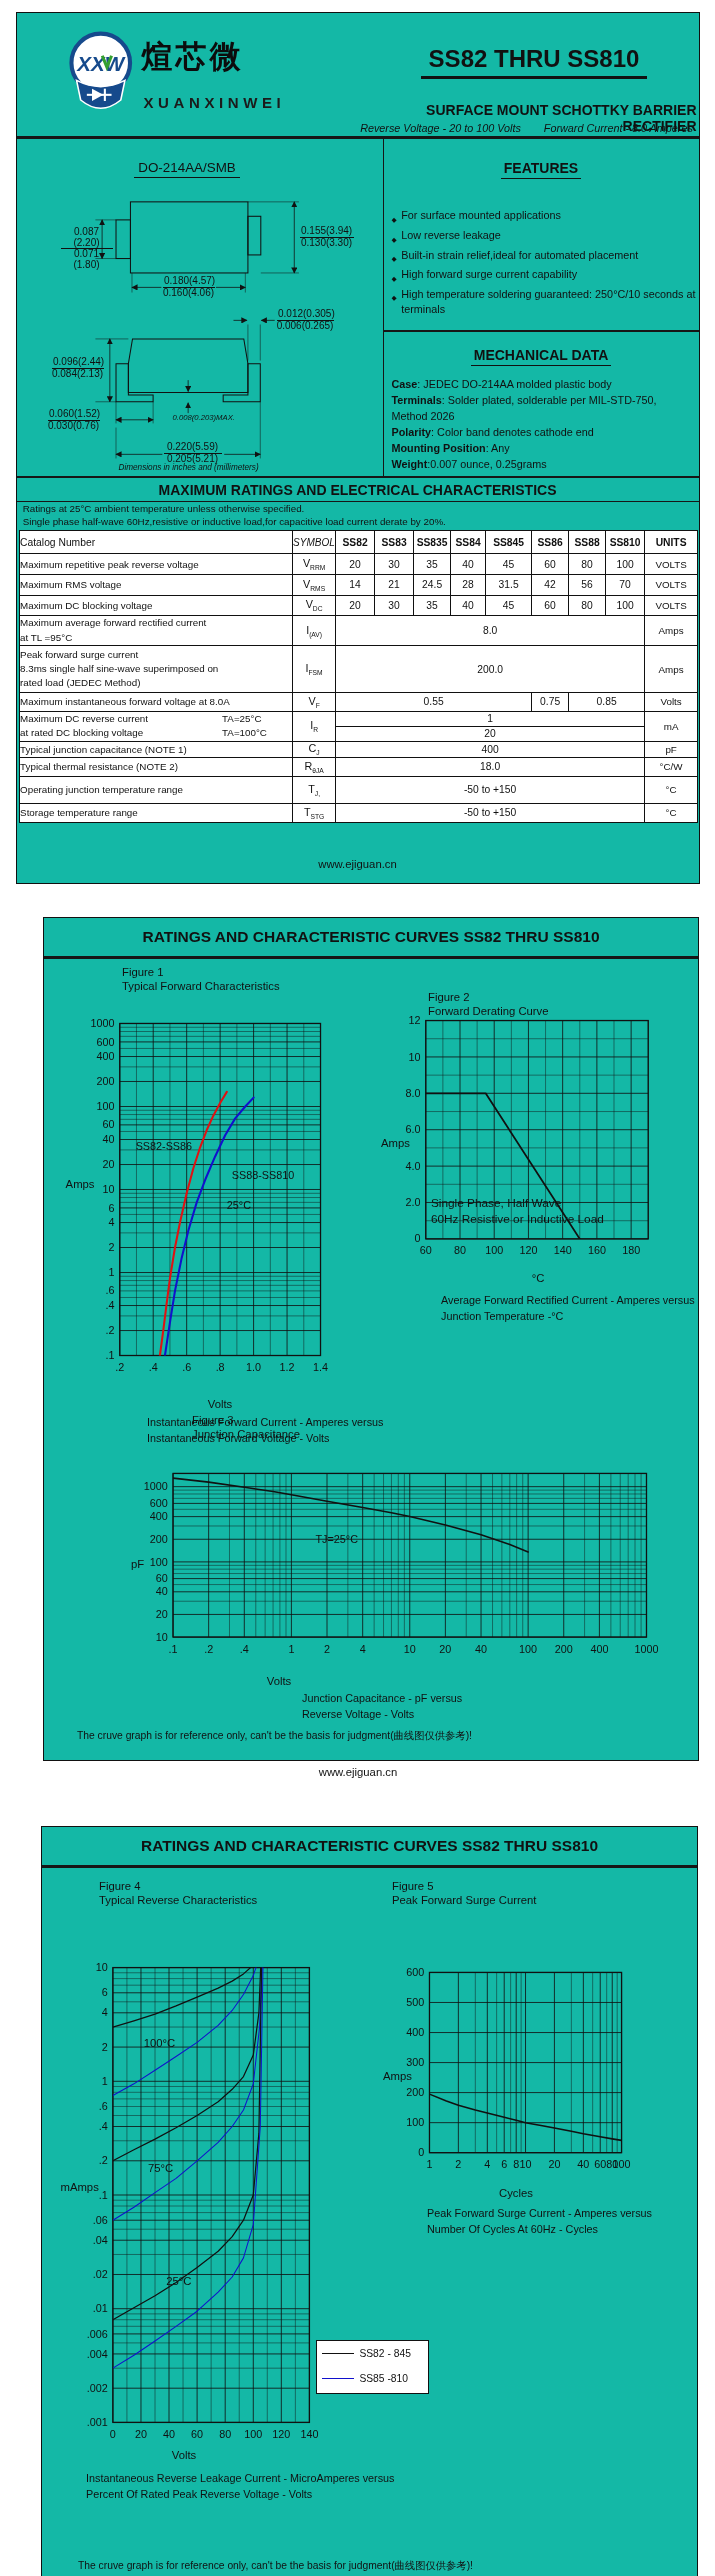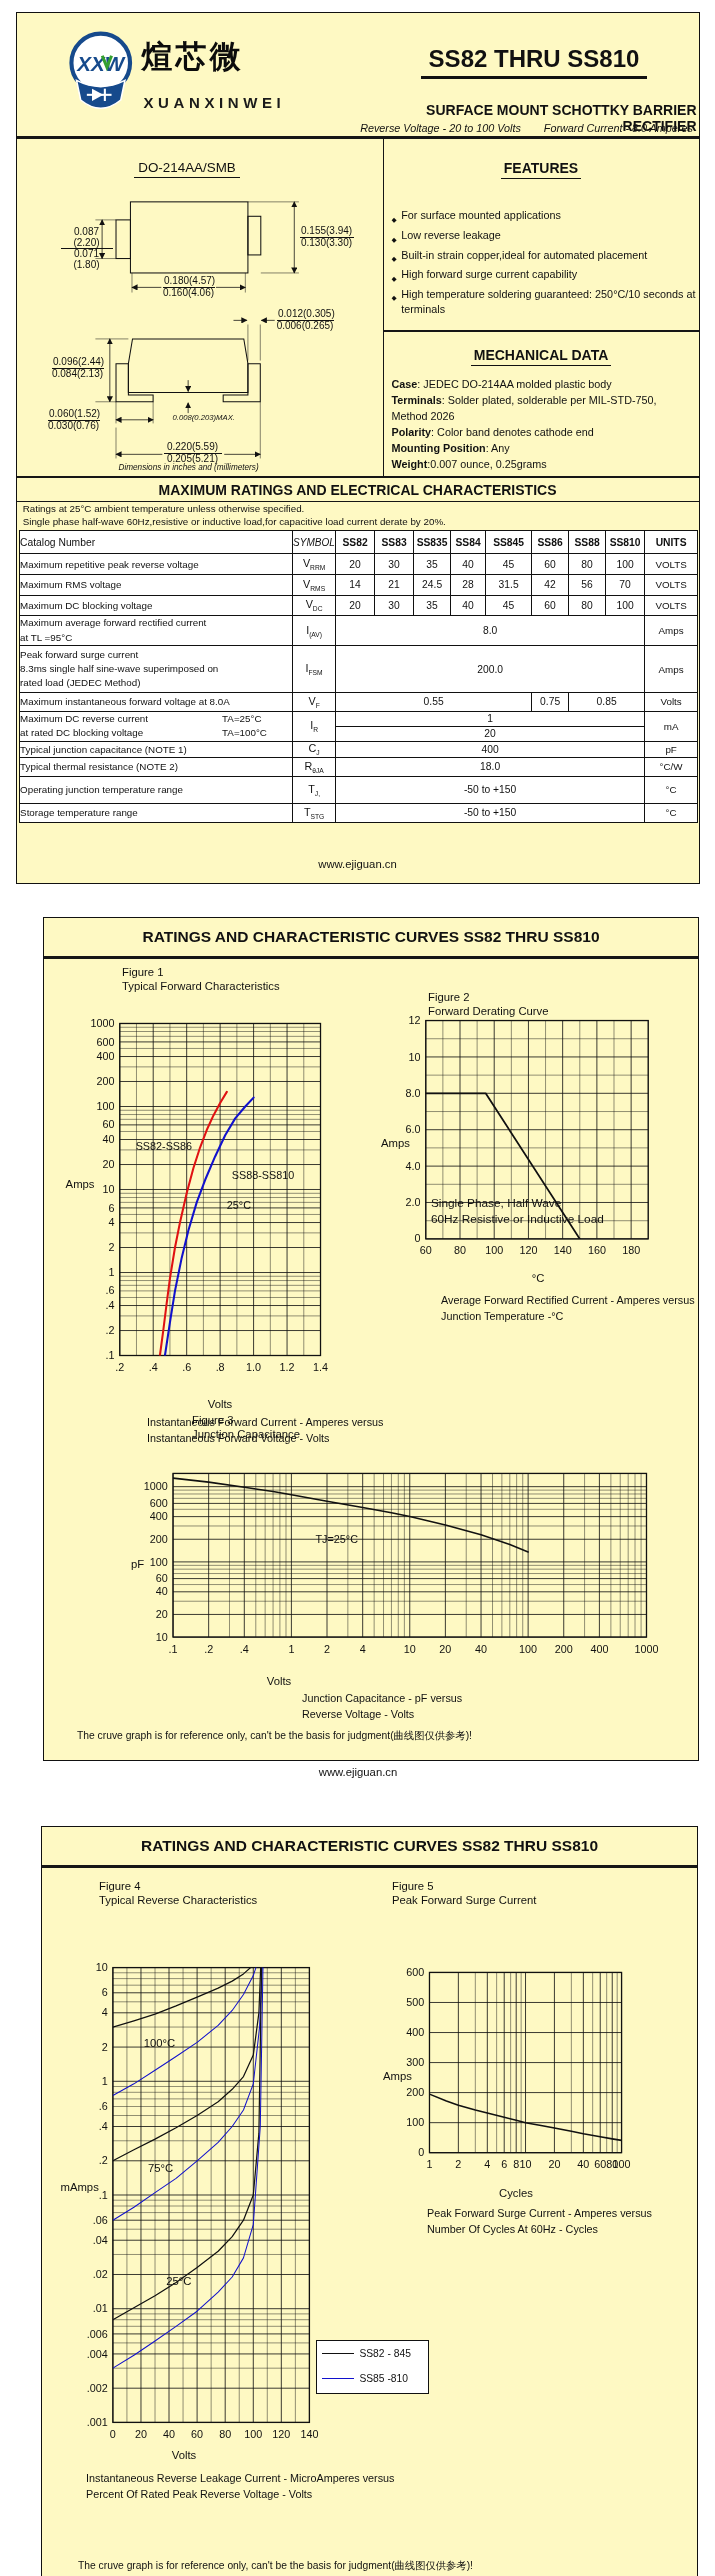--- a/index.html
+++ b/index.html
@@ -1,19 +1,19 @@
 <!DOCTYPE html>
 <html style="font-size:8.2px"><head>
 <meta charset="utf-8">
 <style>
   html,body{margin:0;padding:0;background:#fff}
   .sheet{position:relative;width:716px;height:2683px;background:#fff;
          font-family:"Liberation Sans",sans-serif;color:#111;overflow:hidden}
   .abs{position:absolute}
-  .page{position:absolute;border:1.5px solid #111;background:#fef9c3}
+  .page{position:absolute;border:1.5px solid #111;background:#14b8a6}
   #p1{left:15.5px;top:12.4px;width:682px;height:870px}
   #p2{left:43px;top:917px;width:654px;height:842px}
   #p3{left:41px;top:1826px;width:655px;height:790px}
   .band{position:absolute;left:0;right:0;top:0;height:38px;border-bottom:3.1px solid #161616;
         display:flex;align-items:center;justify-content:center;font-weight:bold;font-size:15.5px}
   .cnname{font-size:31px;font-weight:bold;letter-spacing:3.1px;color:#0c0c0c}
   .enname{font-size:15px;font-weight:600;letter-spacing:4.6px;color:#1b1b1b}
   .ptitle{font-size:24px;font-weight:bold;display:inline-block;border-bottom:3.1px solid #111;padding:0 7.2px 3.1px}
   .psub{font-size:14px;font-weight:bold;text-align:right}
   .ptag{font-size:10.8px;font-style:italic;display:flex;justify-content:center;gap:23px}
@@ -169,21 +169,21 @@
       <div class="feat">
           <span class="dia">◆</span>
           <span>For surface mounted applications</span>
         </div>
       <div class="feat">
           <span class="dia">◆</span>
           <span>Low reverse leakage</span>
         </div>
       <div class="feat">
           <span class="dia">◆</span>
-          <span>Built-in strain copper,ideal for automated placement</span>
+          <span>Built-in strain relief,ideal for automated placement</span>
         </div>
       <div class="feat">
           <span class="dia">◆</span>
           <span>High forward surge current capability</span>
         </div>
       <div class="feat">
           <span class="dia">◆</span>
           <span>High temperature soldering guaranteed: 250°C/10 seconds at terminals</span>
         </div>
     </div>

